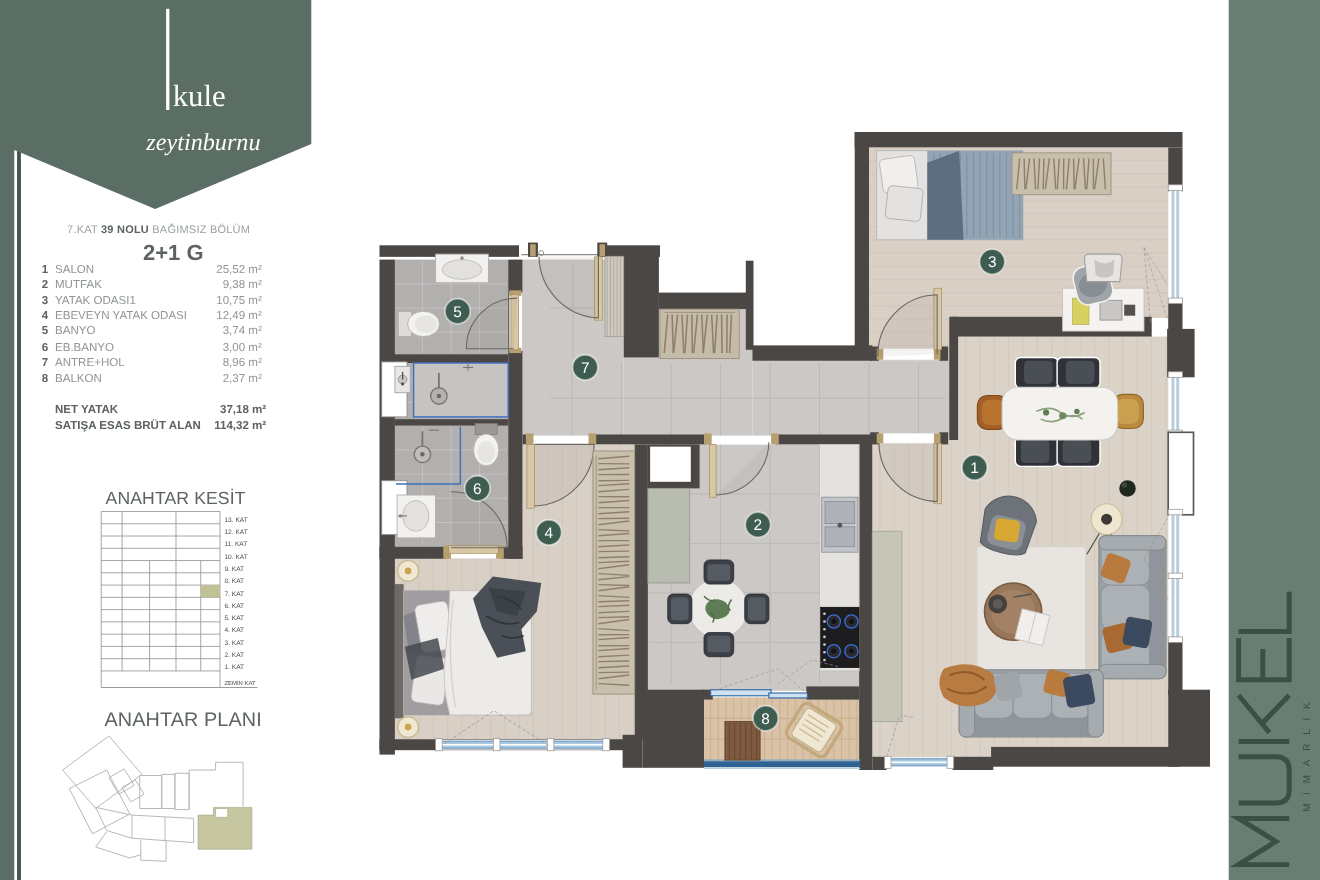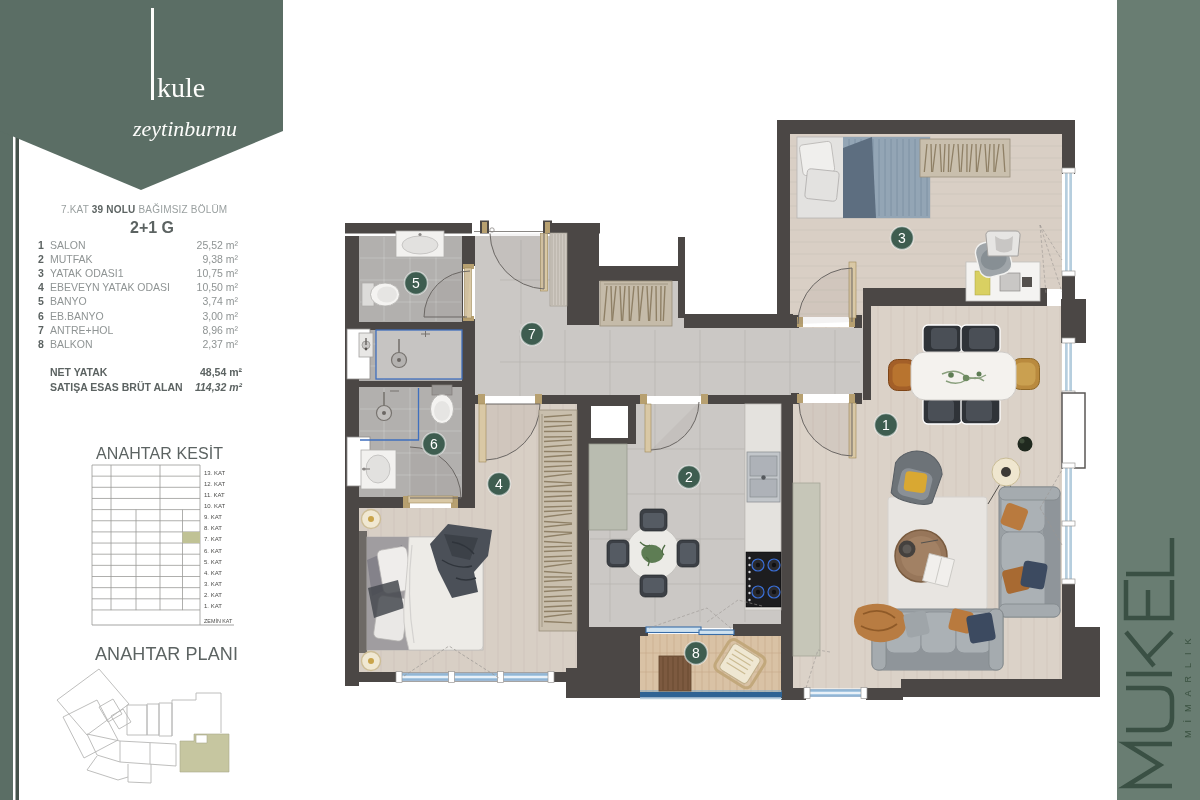--- a/index.html
+++ b/index.html
@@ -608,41 +608,41 @@
 
 
 <div class="t" style="left:151px;top:8px;width:2.5px;height:92px;background:#fdfdfb;"></div>
 
 <div class="t" style="left:157px;top:72px;font-family:'Liberation Serif',serif;font-size:28px;color:#fdfdfb;">kule</div>
 
 <div class="t" style="left:133px;top:116px;font-family:'Liberation Serif',serif;font-style:italic;font-size:22px;color:#fdfdfb;">zeytinburnu</div>
 
 <div class="t" style="left:61px;top:204px;font-size:10px;letter-spacing:0.2px;color:#9aa0a0;">7.KAT <b style="color:#5c6362;">39 NOLU</b> BAĞIMSIZ BÖLÜM</div>
 
-<div class="t dark" style="left:130px;top:219px;font-size:16px;font-weight:bold;">2+1 G</div>
+<div class="t dark" style="left:130px;top:219px;font-size:20px;font-weight:bold;">2+1 G</div>
 
 <div class="t" style="left:0;top:239.0px;width:240px;font-size:10.5px;">
       <span style="position:absolute;left:38px;font-weight:bold;color:#5c6362;">1</span>
       <span style="position:absolute;left:50px;color:#8f9494;">SALON</span>
       <span style="position:absolute;right:2px;color:#8f9494;">25,52 m²</span>
     </div>
 <div class="t" style="left:0;top:253.1px;width:240px;font-size:10.5px;">
       <span style="position:absolute;left:38px;font-weight:bold;color:#5c6362;">2</span>
       <span style="position:absolute;left:50px;color:#8f9494;">MUTFAK</span>
       <span style="position:absolute;right:2px;color:#8f9494;">9,38 m²</span>
     </div>
 <div class="t" style="left:0;top:267.2px;width:240px;font-size:10.5px;">
       <span style="position:absolute;left:38px;font-weight:bold;color:#5c6362;">3</span>
       <span style="position:absolute;left:50px;color:#8f9494;">YATAK ODASI1</span>
       <span style="position:absolute;right:2px;color:#8f9494;">10,75 m²</span>
     </div>
 <div class="t" style="left:0;top:281.3px;width:240px;font-size:10.5px;">
       <span style="position:absolute;left:38px;font-weight:bold;color:#5c6362;">4</span>
       <span style="position:absolute;left:50px;color:#8f9494;">EBEVEYN YATAK ODASI</span>
-      <span style="position:absolute;right:2px;color:#8f9494;">10,50 m²</span>
+      <span style="position:absolute;right:2px;color:#8f9494;">12,49 m²</span>
     </div>
 <div class="t" style="left:0;top:295.4px;width:240px;font-size:10.5px;">
       <span style="position:absolute;left:38px;font-weight:bold;color:#5c6362;">5</span>
       <span style="position:absolute;left:50px;color:#8f9494;">BANYO</span>
       <span style="position:absolute;right:2px;color:#8f9494;">3,74 m²</span>
     </div>
 <div class="t" style="left:0;top:309.5px;width:240px;font-size:10.5px;">
       <span style="position:absolute;left:38px;font-weight:bold;color:#5c6362;">6</span>
       <span style="position:absolute;left:50px;color:#8f9494;">EB.BANYO</span>
       <span style="position:absolute;right:2px;color:#8f9494;">3,00 m²</span>
@@ -653,24 +653,24 @@
       <span style="position:absolute;right:2px;color:#8f9494;">8,96 m²</span>
     </div>
 <div class="t" style="left:0;top:337.7px;width:240px;font-size:10.5px;">
       <span style="position:absolute;left:38px;font-weight:bold;color:#5c6362;">8</span>
       <span style="position:absolute;left:50px;color:#8f9494;">BALKON</span>
       <span style="position:absolute;right:2px;color:#8f9494;">2,37 m²</span>
     </div>
 
 <div class="t" style="left:0;top:366px;width:242px;font-size:10.5px;font-weight:bold;color:#5c6362;">
       <span style="position:absolute;left:50px;">NET YATAK</span>
-      <span style="position:absolute;right:0px;">48,54 m²</span>
+      <span style="position:absolute;right:0px;">37,18 m²</span>
     </div>
 
 <div class="t" style="left:0;top:380.5px;width:242px;font-size:10.5px;font-weight:bold;color:#5c6362;">
       <span style="position:absolute;left:50px;">SATIŞA ESAS BRÜT ALAN</span>
-      <span style="position:absolute;right:0px;font-style:italic;">114,32 m²</span>
+      <span style="position:absolute;right:0px;">114,32 m²</span>
     </div>
 
 <div class="t dark" style="left:96px;top:445px;font-size:16px;letter-spacing:0.1px;">ANAHTAR KESİT</div>
 
 <div class="t dark" style="left:95px;top:644px;font-size:18px;letter-spacing:0.1px;text-align:right;">ANAHTAR PLANI</div>
 </div>
 
 </body></html>

